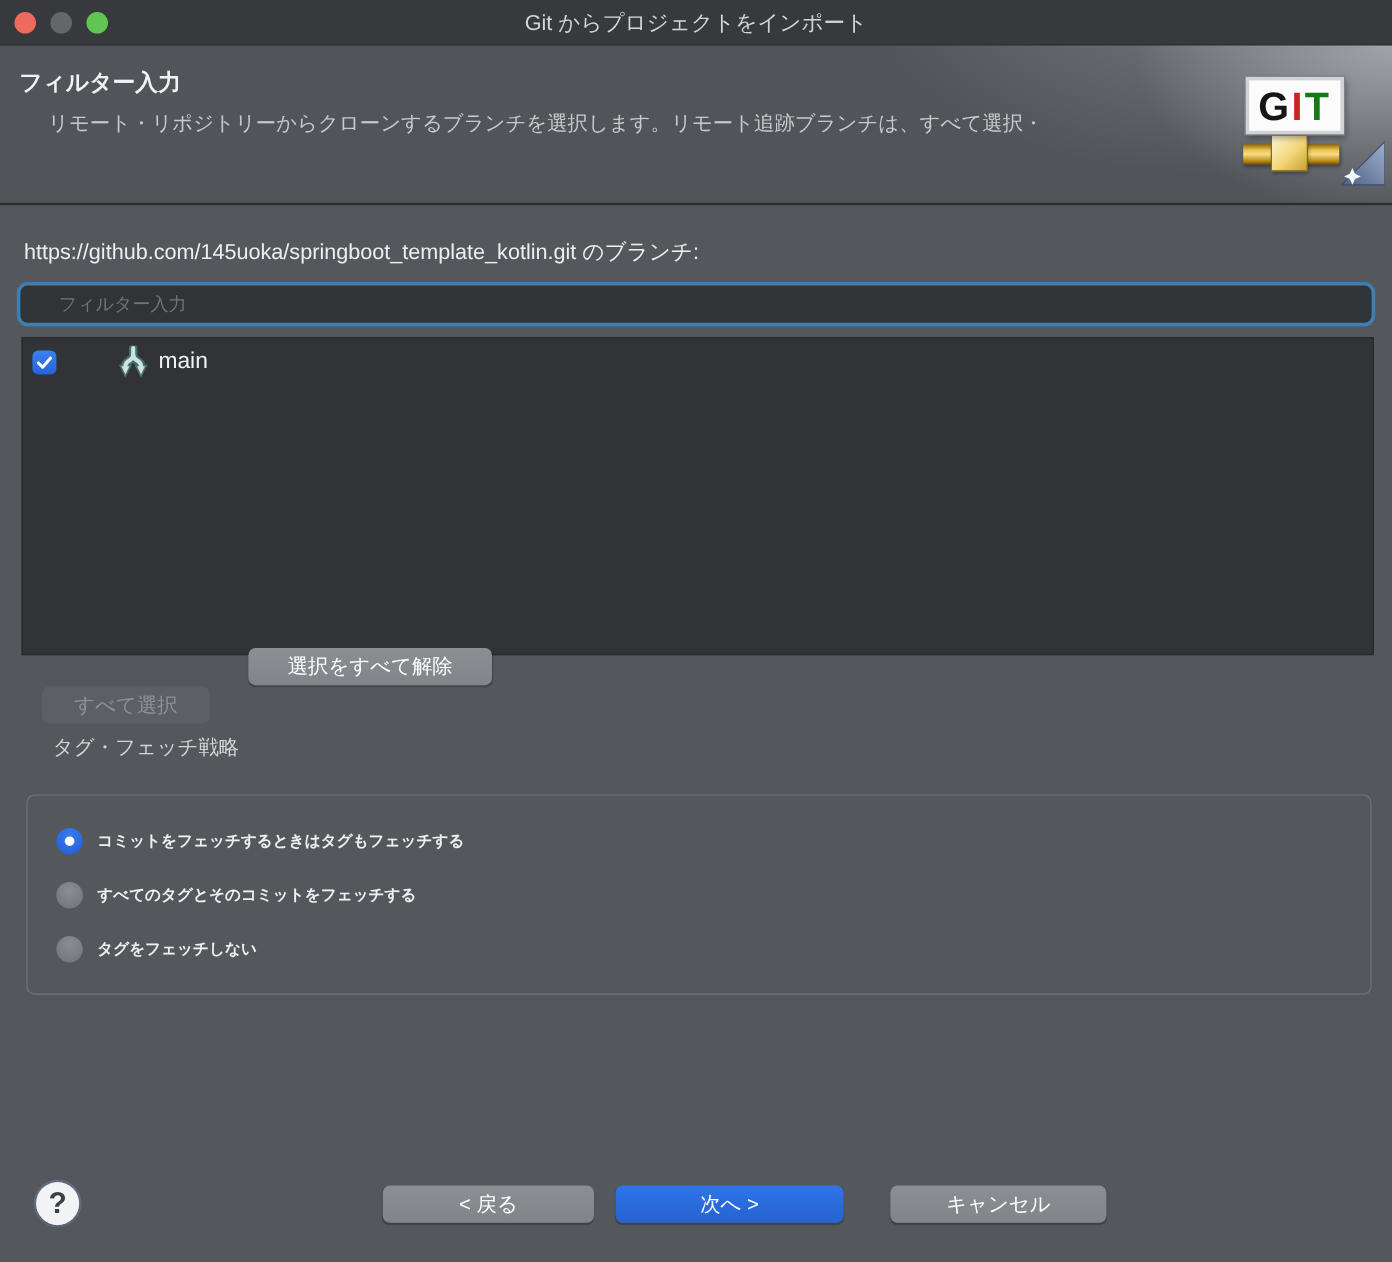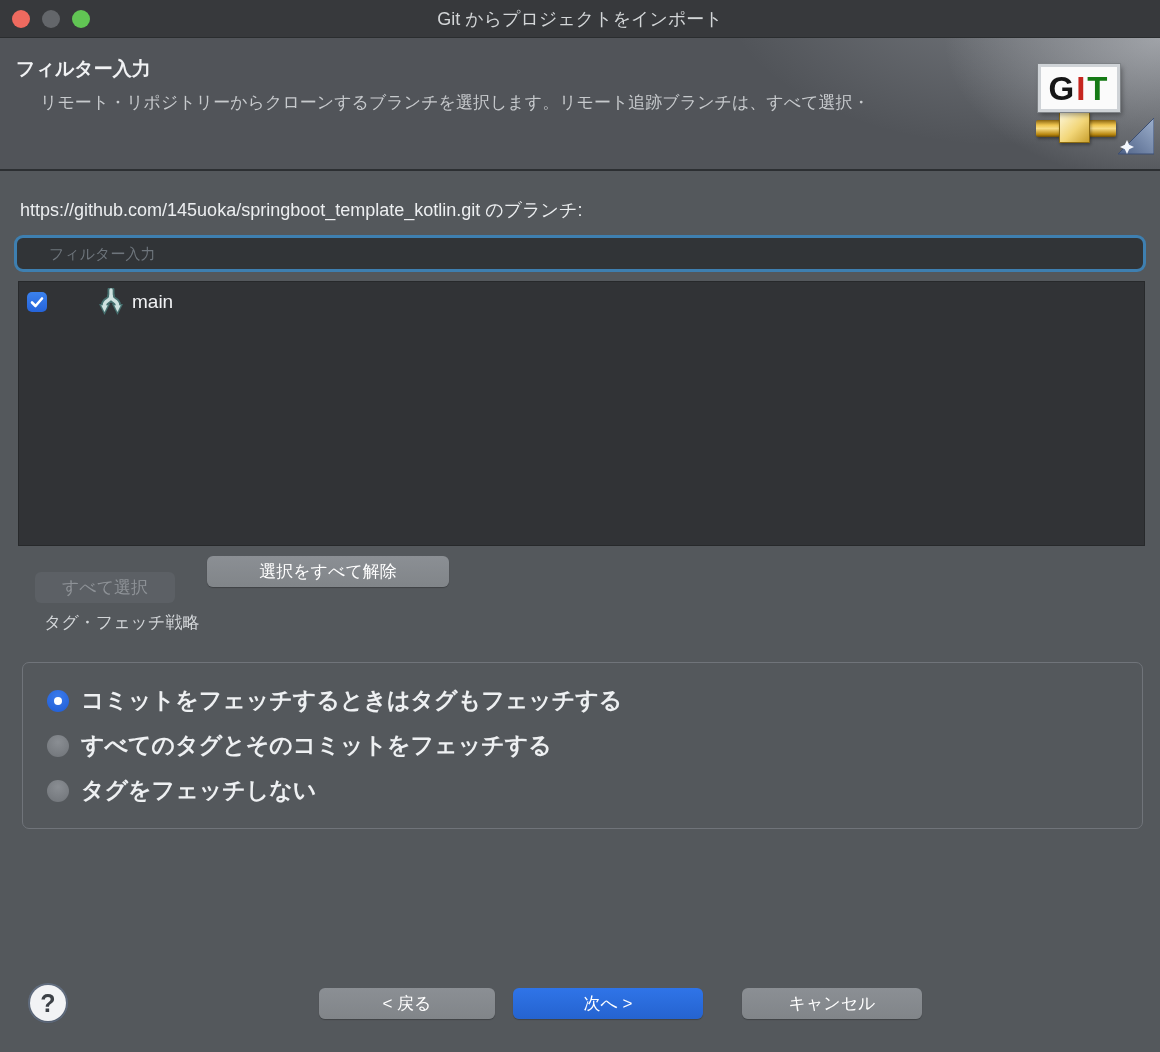--- a/index.html
+++ b/index.html
@@ -95,42 +95,42 @@
     font-size:17px; color:#ffffff; cursor:pointer;
     font-family:"Liberation Sans","DejaVu Sans",sans-serif;
     display:flex; align-items:center; justify-content:center;
     box-shadow:0 1px 1px rgba(0,0,0,0.25);
   }
   .btn-gray { background:linear-gradient(#8b8f94,#818589); }
   .btn-blue { background:linear-gradient(#2f74e8,#2563cf); }
   .btn-disabled { background:#5c6065; color:#8e9297; cursor:default; box-shadow:none; }
 
   .select-all   { left:35px;  top:572px; width:140px; }
-  .deselect-all { left:207px; top:556px; width:242px; font-weight:500; }
+  .deselect-all { left:207px; top:540px; width:203px; font-weight:500; }
 
   .group-label {
     position:absolute; left:44px; top:611px;
     font-size:17px; color:#d2d5d8;
   }
   .group-box {
     position:absolute; left:22px; top:662px; width:1121px; height:167px;
     border:1px solid #70747a; border-radius:7px;
     display:flex; flex-direction:column; padding:26px 0 0 24px; gap:22px;
   }
   .radio-row { display:flex; align-items:center; height:23px; }
   .radio {
     width:22px; height:22px; border-radius:50%; flex:0 0 auto; position:relative;
     background:radial-gradient(circle at 50% 32%, #8a8e93, #6f7378);
   }
   .radio.selected { background:radial-gradient(circle at 50% 30%, #3b7bec, #1f5cd4); }
   .radio.selected::after {
     content:""; position:absolute; left:7px; top:7px; width:8px; height:8px;
     border-radius:50%; background:#fff;
   }
-  .radio-label { margin-left:12px; font-size:23px; font-weight:bold; color:#eef0f2; }
+  .radio-label { margin-left:12px; font-size:13px; font-weight:bold; color:#eef0f2; }
 
   
   .help-btn {
     position:absolute; left:30px; top:985px; width:36px; height:36px; border-radius:50%;
     background:#f2f3f5; color:#3c4147; font-size:25px; font-weight:bold;
     display:flex; align-items:center; justify-content:center; cursor:pointer;
     box-shadow:0 0 0 2px rgba(130,160,210,0.30), 0 1px 2px rgba(0,0,0,0.3);
   }
   .back-btn   { left:319px; top:988px; width:176px; }
   .next-btn   { left:513px; top:988px; width:190px; }

